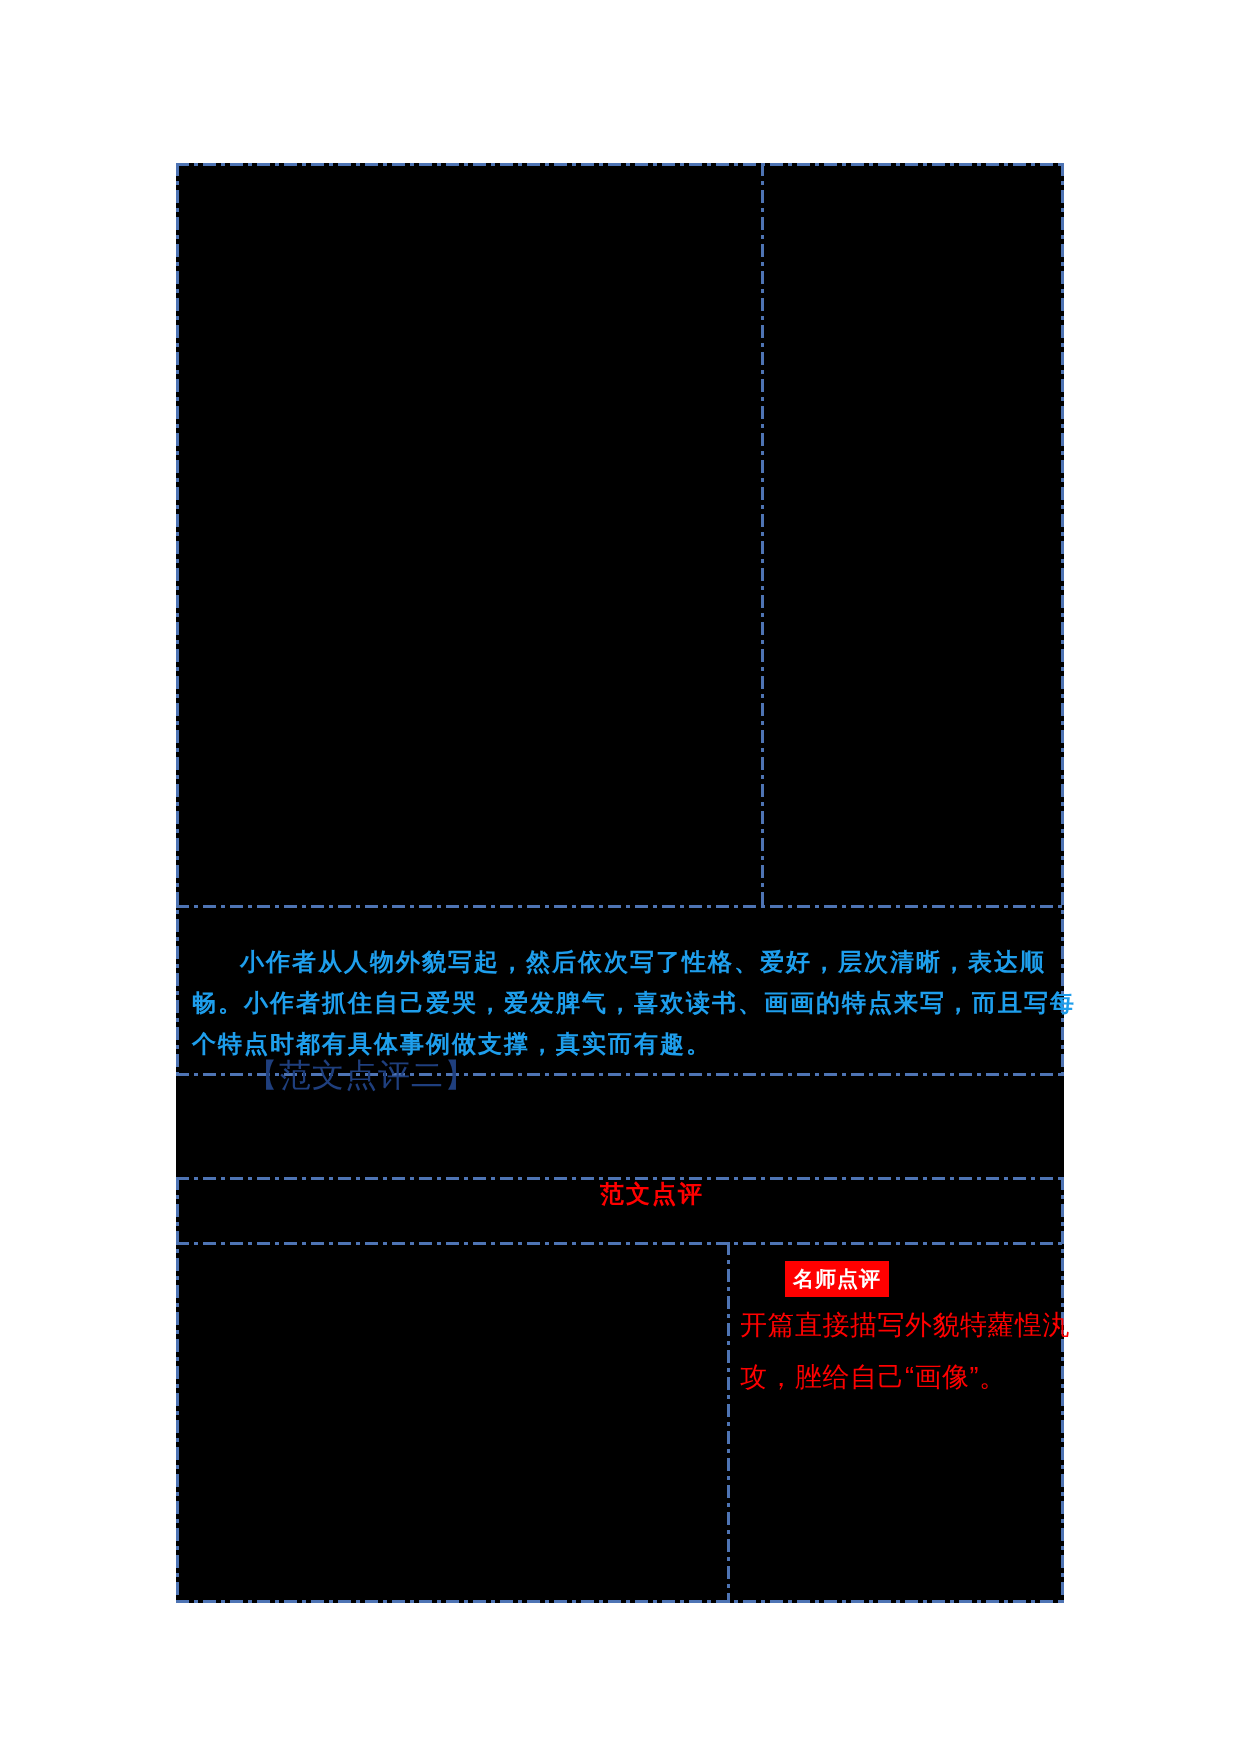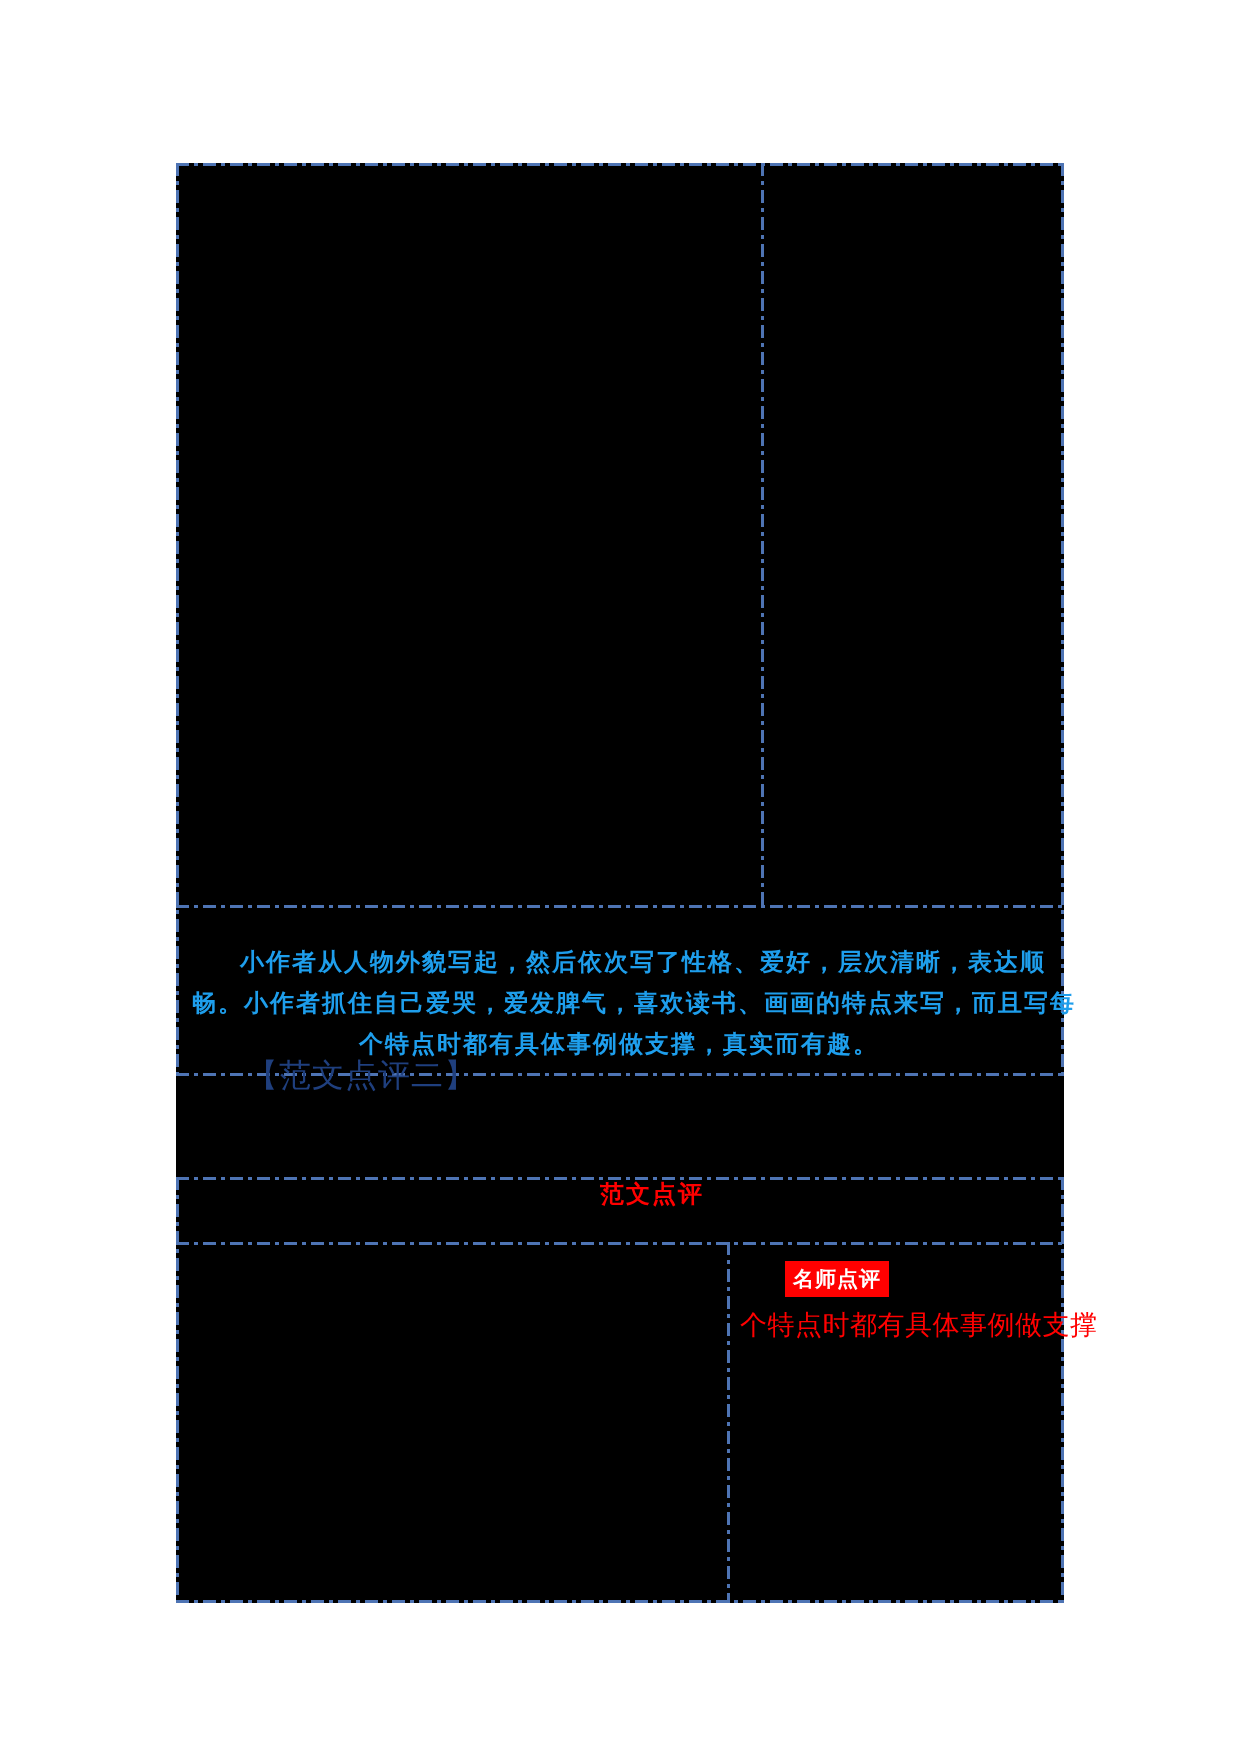--- a/index.html
+++ b/index.html
@@ -31,21 +31,20 @@
       var(--border,#4E74B4) 18px 22px, transparent 22px 27px);
   }
   
   .overall-comment{
     position:absolute;left:0;top:742px;width:888px;height:168px;
     box-sizing:border-box;
     padding:36px 18px 0 16px;
     color:var(--blue,#1E9EEC);
     font-size:24px;line-height:41px;letter-spacing:2px;
     font-weight:bold;
-    text-align:center;
   }
   .overall-comment .line{white-space:nowrap;}
   .overall-comment .line.indent{padding-left:48px;}
   
   .section-heading{
     position:absolute;left:70px;top:894px;
     color:var(--navy,#1F3F7E);
     font-size:32px;font-weight:normal;letter-spacing:1px;
     line-height:36px;white-space:nowrap;
   }
@@ -112,18 +111,19 @@
 
     <div class="t2-header">
       <span>范文点评</span>
     </div>
 
     <div style="position:absolute;left:3px;top:1082px;width:548px;height:355px;"></div>
 
     <div class="t2-right">
       <div class="badge">名师点评</div>
       <div class="teacher-comment">
-        <div class="line">个特点时都有具体事例做支撑</div>
+        <div class="line">开篇直接描写外貌特蘿惶汍</div>
+        <div class="line">攻，脞给自己“画像”。</div>
       </div>
     </div>
 
   </div>
 </div>
 
 </body></html>

